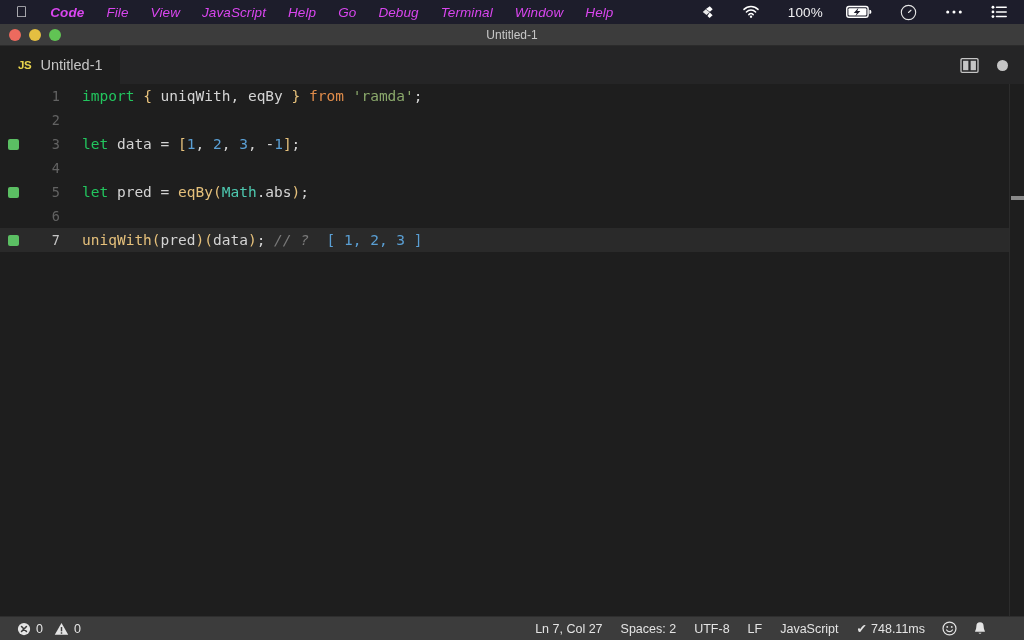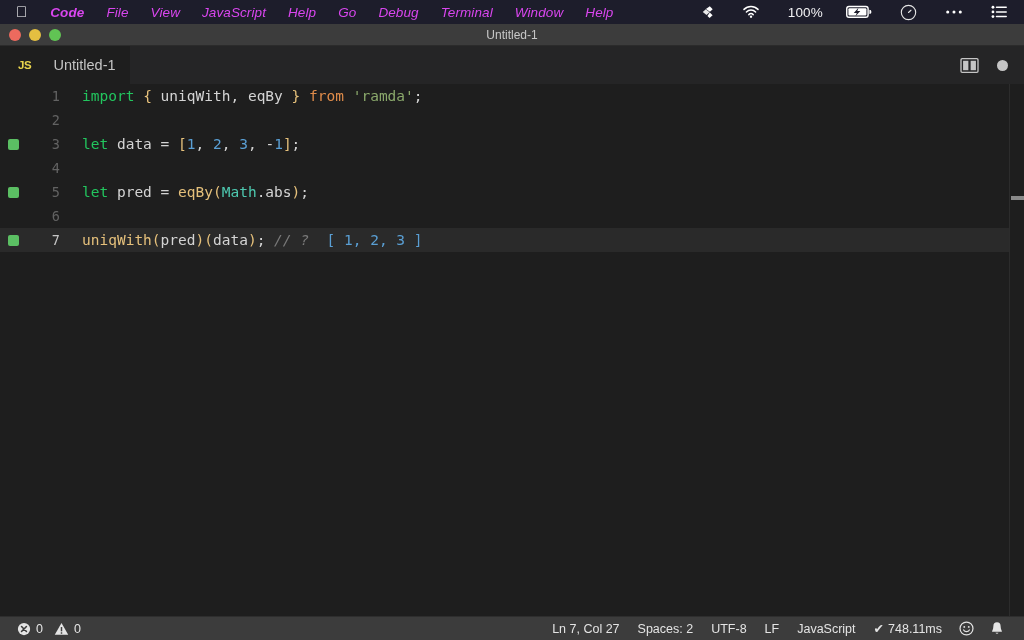--- a/index.html
+++ b/index.html
@@ -79,21 +79,21 @@
     position: absolute; top: 46px; left: 0;
     width: 1024px; height: 38px;
     background: #252526;
     display: flex; align-items: stretch;
     box-sizing: border-box;
   }
   #tab-active {
     display: flex; align-items: center;
     background: #1e1e1e;
     padding: 0 14px 0 18px;
-    gap: 22px;
+    gap: 9px;
     min-width: 120px;
     box-sizing: border-box;
   }
   .js-badge {
     color: #e8d44d;
     font-size: 11.5px;
     font-weight: bold;
     font-family: "Liberation Sans", sans-serif;
     letter-spacing: -0.3px;
   }
@@ -199,21 +199,21 @@
     font-size: 12.5px;
   }
   #sb-left {
     display: flex; align-items: center; gap: 5px;
     padding-left: 17px;
   }
   .sb-count { color: #e4e4e4; font-size: 12.5px; padding-right: 6px; }
   #sb-spacer { flex: 1 1 auto; }
   #sb-right {
     display: flex; align-items: center;
-    padding-right: 12px;
+    padding-right: 29px;
   }
   .sb-item {
     padding: 0 9px;
     white-space: nowrap;
     color: #e4e4e4;
     font-size: 12.5px;
     display: flex; align-items: center; gap: 4px;
   }
   .sb-icon-item { padding: 0 8px; display: flex; align-items: center; }
 </style>

